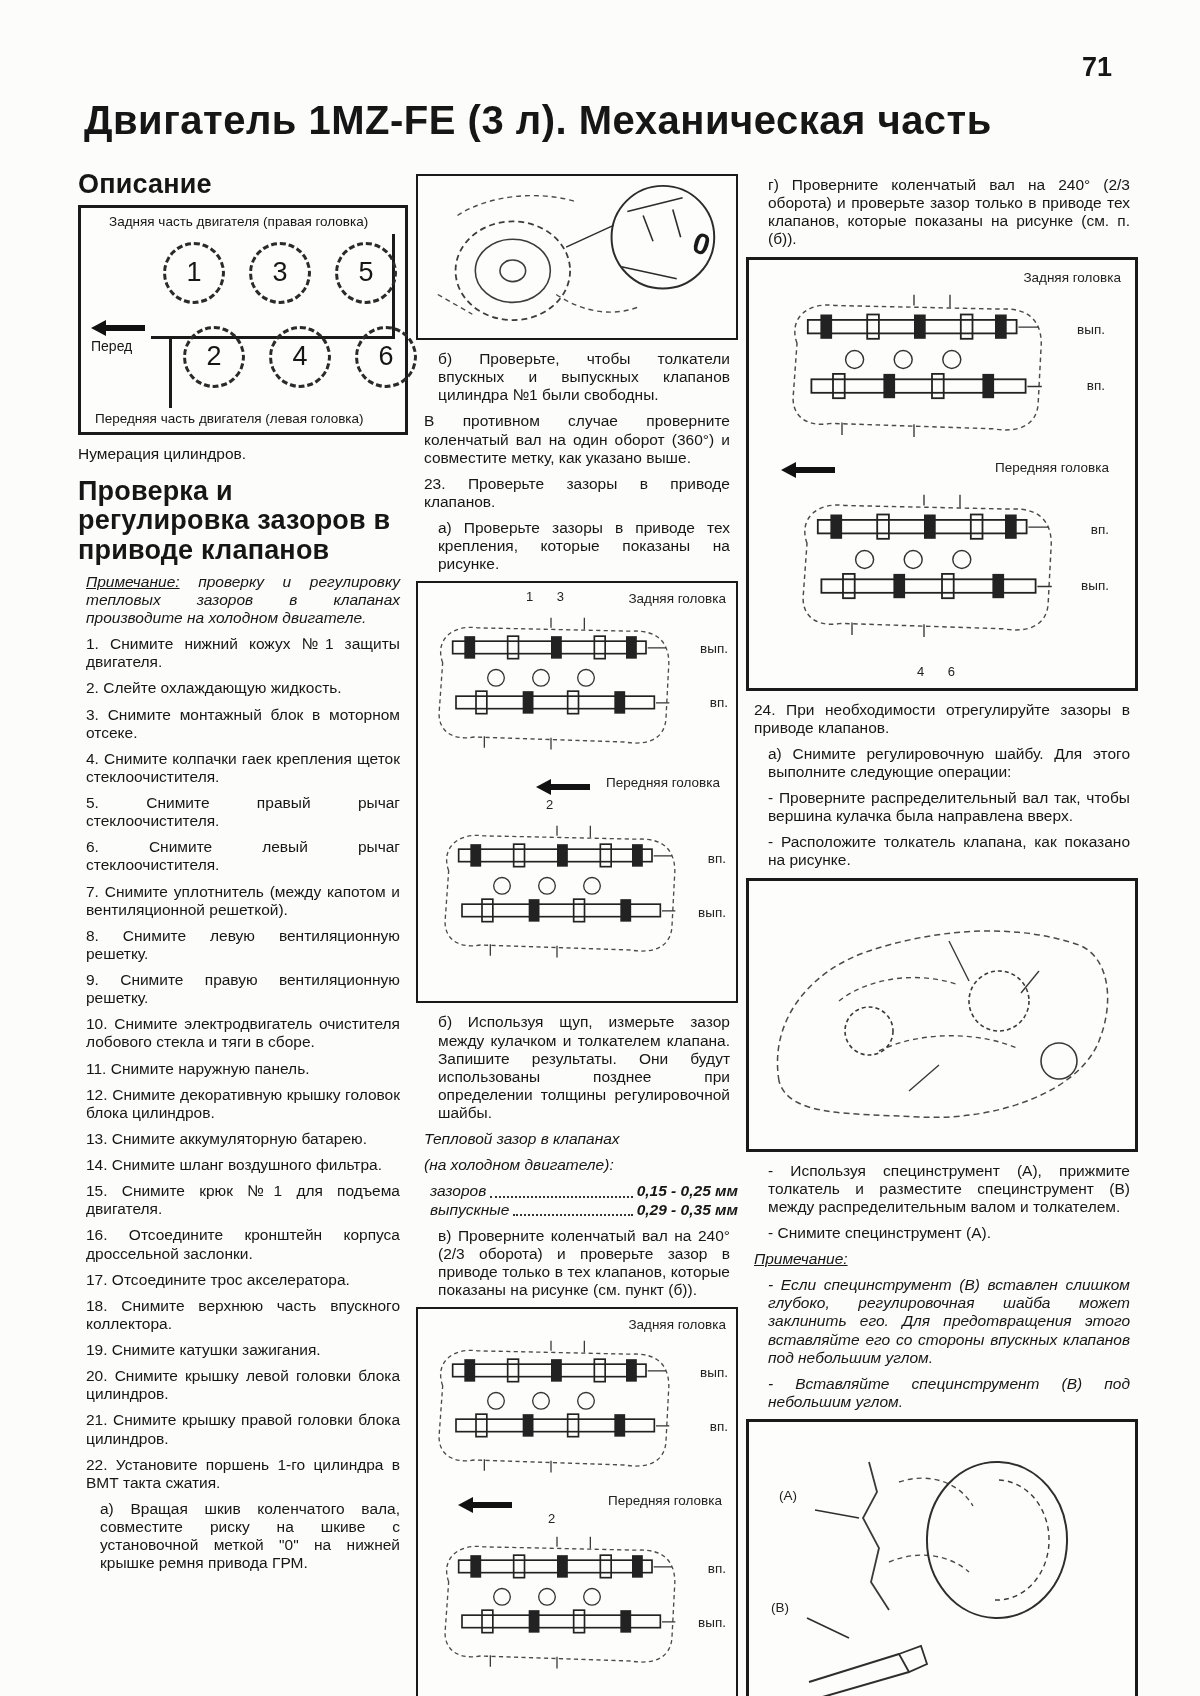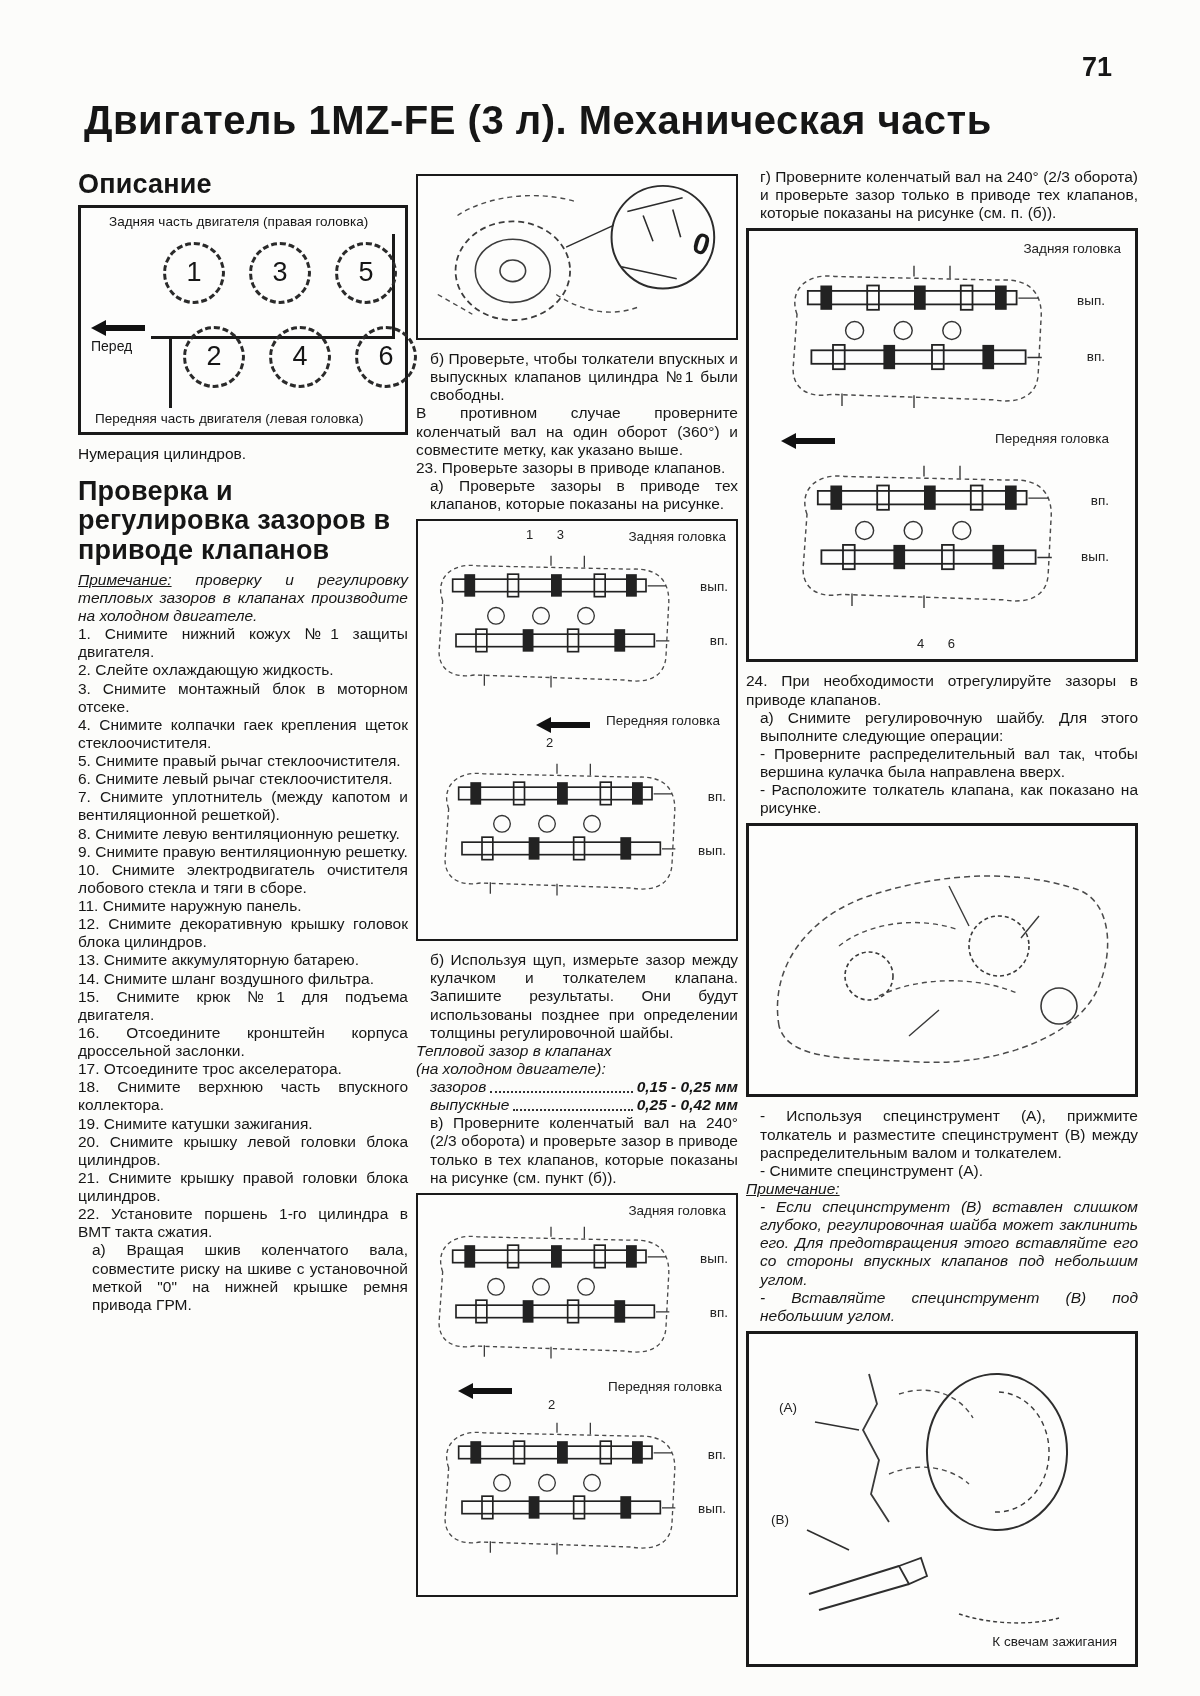--- a/index.html
+++ b/index.html
@@ -6,21 +6,21 @@
   .page{position:relative;width:1200px;height:1696px;background:#fcfcfa;color:#161616;
         font-family:"Liberation Sans","DejaVu Sans",sans-serif;overflow:hidden;}
   .pagenum{position:absolute;top:52px;right:88px;font-size:27px;font-weight:bold;}
   .title{position:absolute;top:98px;left:84px;font-size:40px;font-weight:bold;letter-spacing:.5px;margin:0;}
   .cols{position:absolute;top:168px;left:78px;display:flex;gap:8px;align-items:flex-start;}
   .col{font-size:15.5px;line-height:1.17;}
   .col-left{width:330px;}
   .col-mid{width:322px;}
   .col-right{width:392px;}
   h2{font-size:27px;line-height:1.08;margin:2px 0 6px 0;letter-spacing:.2px;}
-  p{margin:0;}
+  p{margin:8px;}
   .just{text-align:justify;}
   .sub{padding-left:14px;}
   .dash{padding-left:14px;}
   .i{font-style:italic;}
   .u{text-decoration:underline;}
   .note{font-style:italic;text-align:justify;}
   .cap{margin:3px 0 14px 0;}
   
   .figbox{position:relative;border:3px solid #1a1a1a;background:#fdfdfc;margin:6px 0 10px 0;}
   .thin{border-width:2px;}
@@ -147,21 +147,21 @@
           <circle cx="248" cy="62" r="52" fill="none" stroke="#2c2c2c" stroke-width="2"></circle>
           <path d="M212,36 L268,22 M206,92 L262,104 M228,40 l10,26 M258,34 l8,28" fill="none" stroke="#2c2c2c" stroke-width="1.6"></path>
           <path d="M150,72 L198,50" stroke="#2c2c2c" stroke-width="1.4"></path>
           <text x="276" y="76" font-size="30" font-weight="bold" transform="rotate(18 276 76)" fill="#1a1a1a">0</text>
         </svg>
       </div>
 
       <p class="just sub">б) Проверьте, чтобы толкатели впускных и выпускных клапанов цилиндра №1 были свободны.</p>
       <p class="just">В противном случае проверните коленчатый вал на один оборот (360°) и совместите метку, как указано выше.</p>
       <p class="just">23. Проверьте зазоры в приводе клапанов.</p>
-      <p class="just sub">а) Проверьте зазоры в приводе тех клапанов, которые показаны на рисунке.</p>
+      <p class="just sub">а) Проверьте зазоры в приводе тех крепления, которые показаны на рисунке.</p>
 
       <div class="figbox thin" style="height:418px;">
         <div class="figlabel" style="top:8px;right:10px;">Задняя головка</div>
         <div class="fignum" style="top:6px;left:108px;">1 3</div>
         <svg style="position:absolute;top:24px;left:8px;" width="250" height="150">
             <use href="#head"></use>
           </svg>
         <div class="figlabel" style="top:58px;right:8px;">вып.</div>
         <div class="figlabel" style="top:112px;right:8px;">вп.</div>
         <span class="big-arrow arr-mid" style="top:196px;left:118px;"></span>
@@ -178,21 +178,21 @@
       <p class="i">Тепловой зазор в клапанах</p>
       <p class="i">(на холодном двигателе):</p>
       <div class="specrow">
         <span>зазоров</span>
         <span class="lead"></span>
         <span class="specval">0,15 - 0,25 мм</span>
       </div>
       <div class="specrow">
         <span>выпускные</span>
         <span class="lead"></span>
-        <span class="specval">0,25 - 0,42 мм</span>
+        <span class="specval">0,29 - 0,35 мм</span>
       </div>
       <p class="just sub">в) Проверните коленчатый вал на 240° (2/3 оборота) и проверьте зазор в приводе только в тех клапанов, которые показаны на рисунке (см. пункт (б)).</p>
 
       <div class="figbox thin" style="height:400px;">
         <div class="figlabel" style="top:8px;right:10px;">Задняя головка</div>
         <svg style="position:absolute;top:22px;left:8px;" width="250" height="148">
             <use href="#head"></use>
           </svg>
         <div class="figlabel" style="top:56px;right:8px;">вып.</div>
         <div class="figlabel" style="top:110px;right:8px;">вп.</div>

